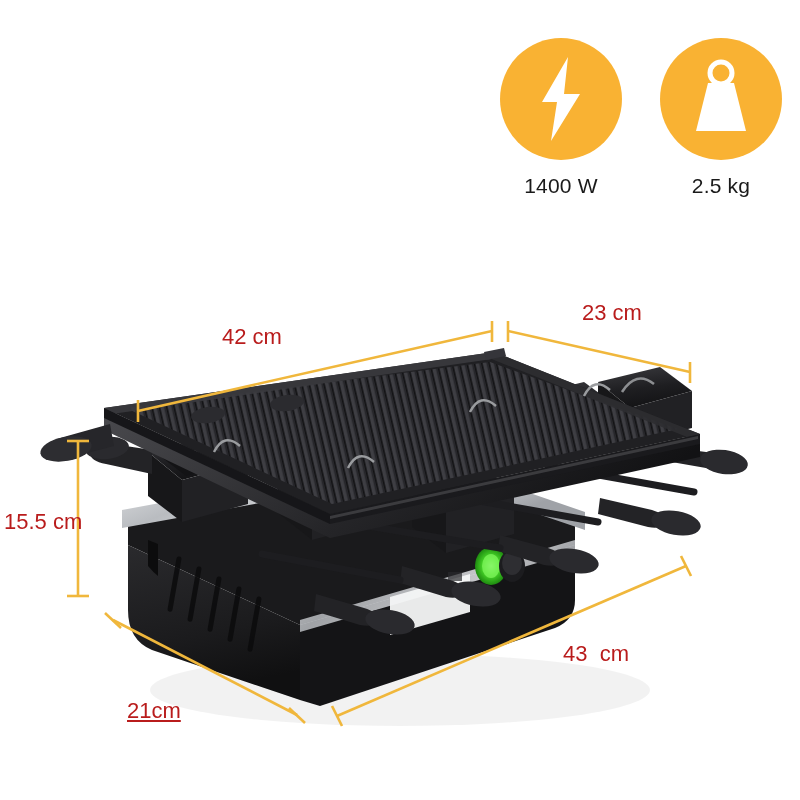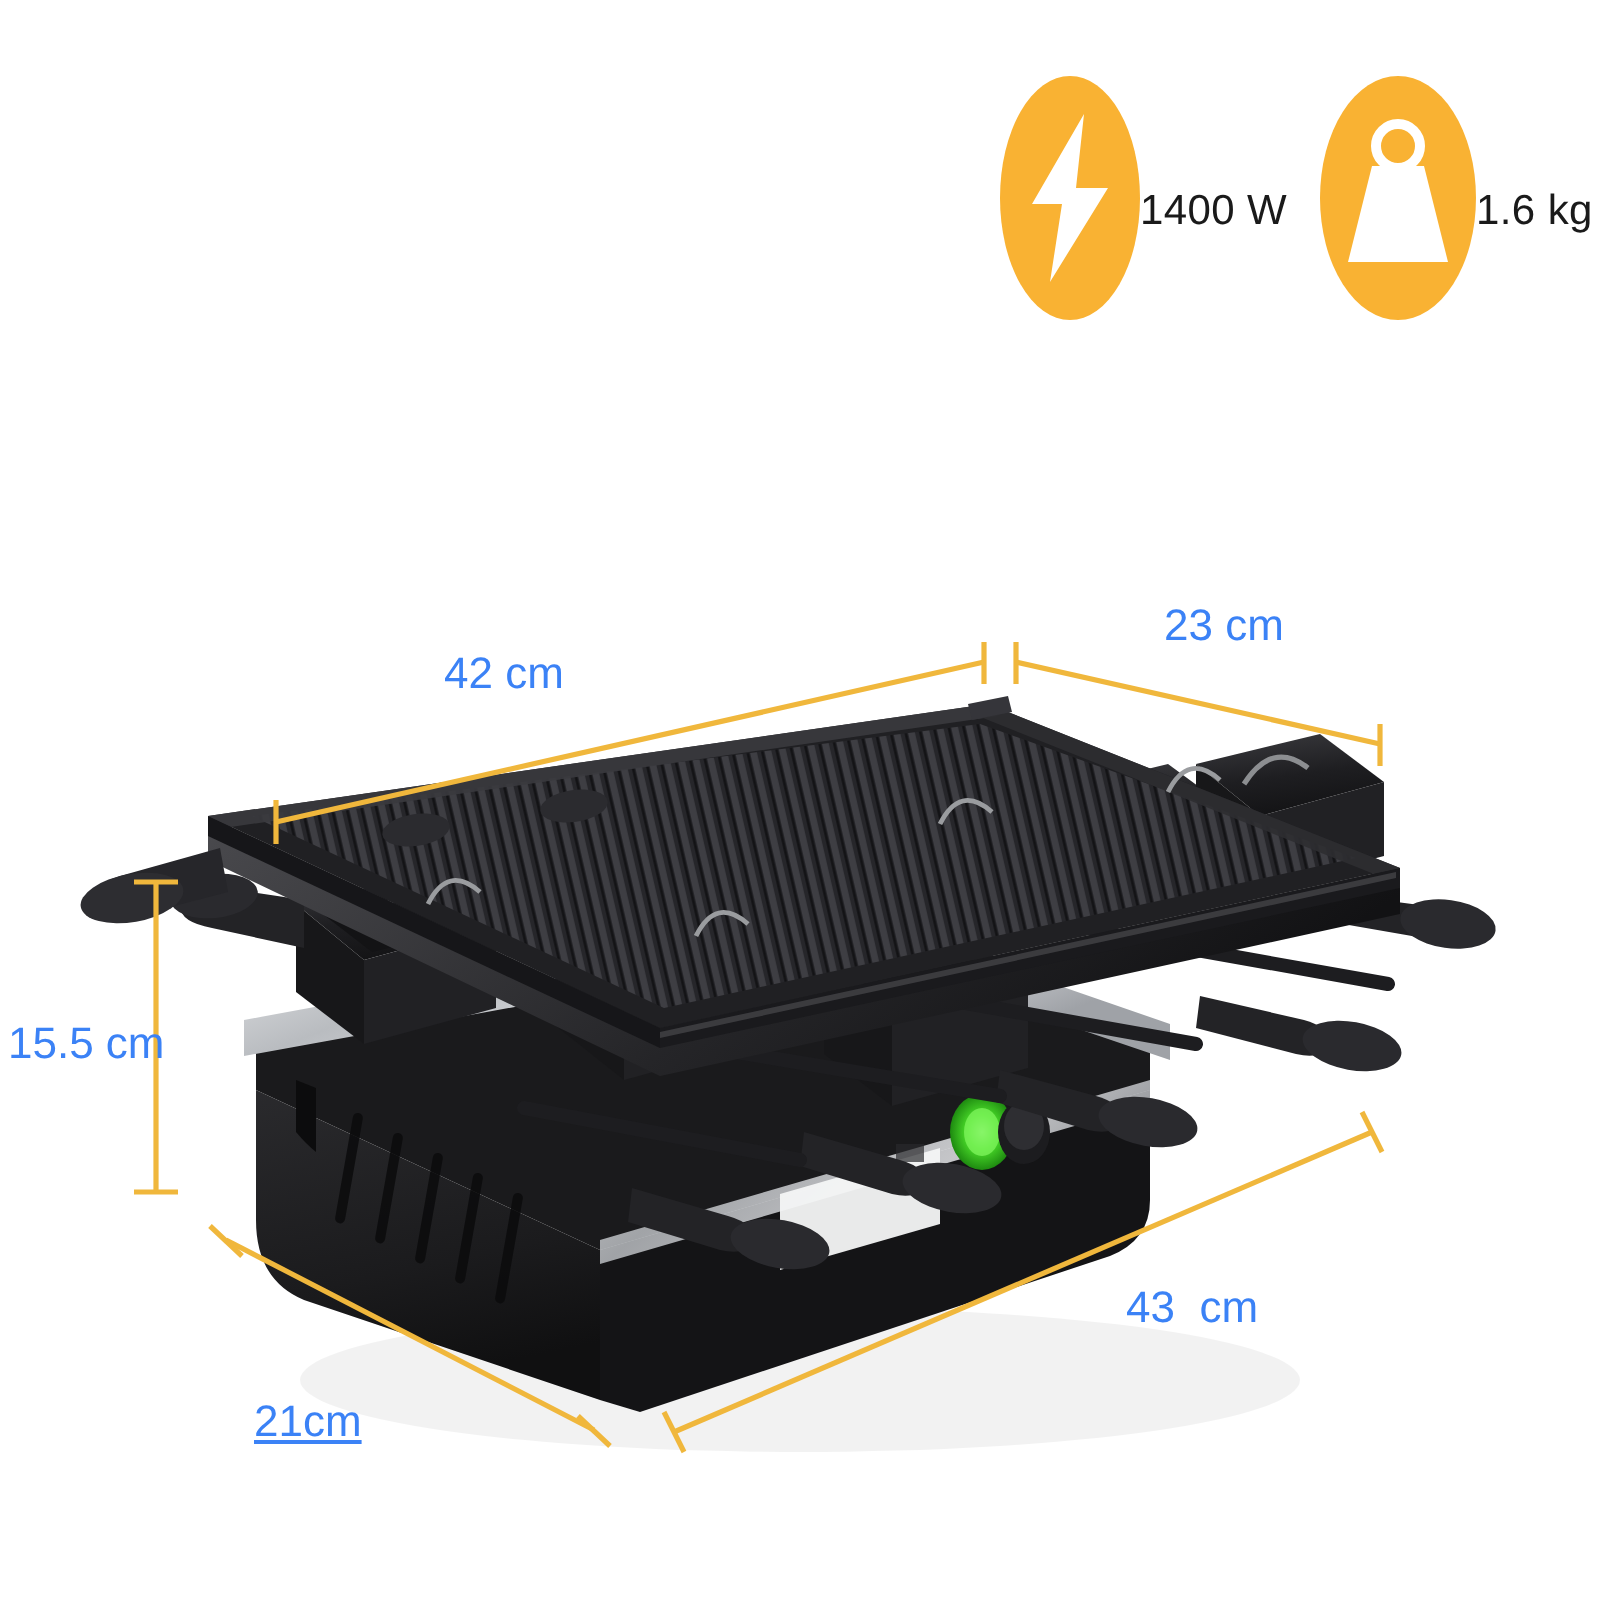--- a/index.html
+++ b/index.html
@@ -22,21 +22,21 @@
   .badges {
     position: absolute;
     top: 38px;
     left: 500px;
     display: flex;
     gap: 38px;
   }
   .badge {
     width: 122px;
     display: flex;
-    flex-direction: row;
+    flex-direction: column;
     align-items: center;
   }
   .badge-circle {
     width: 122px;
     height: 122px;
     border-radius: 50%;
     display: flex;
     align-items: center;
     justify-content: center;
   }
@@ -46,21 +46,21 @@
     color: #1a1a1a;
     letter-spacing: .2px;
     white-space: nowrap;
     font-family: "Liberation Sans", sans-serif;
   }
 
   
   .dim-text {
     position: absolute;
     font-size: 22px;
-    color: #3b82f6;
+    color: #b91c1c;
     white-space: pre;
     font-family: "Liberation Sans", sans-serif;
   }
   #svg-dims, #svg-product {
     position: absolute;
     left: 0;
     top: 0;
   }
 </style>
 </head>
@@ -79,21 +79,21 @@
       <div class="badge-label">1400 W</div>
     </div>
 
     <div class="badge">
       <div class="badge-circle" style="background:#F9B233;">
         <svg width="78" height="84" viewBox="0 0 78 84">
           <circle cx="39" cy="16" r="11" fill="none" stroke="#ffffff" stroke-width="5"></circle>
           <path d="M26 26 L52 26 L64 74 L14 74 Z" fill="#ffffff"></path>
         </svg>
       </div>
-      <div class="badge-label">1.6 kg</div>
+      <div class="badge-label">2.5 kg</div>
     </div>
 
   </div>
 
   <svg id="svg-product" width="800" height="800" viewBox="0 0 800 800">
     <defs>
       <linearGradient id="plateTop" x1="0" y1="0" x2="0.6" y2="1">
         <stop offset="0%" stop-color="#3A3A3D"></stop>
         <stop offset="45%" stop-color="#232326"></stop>
         <stop offset="100%" stop-color="#161618"></stop>

